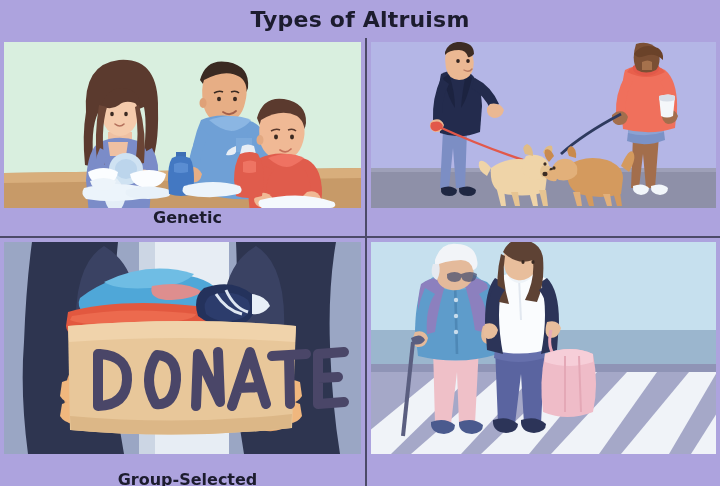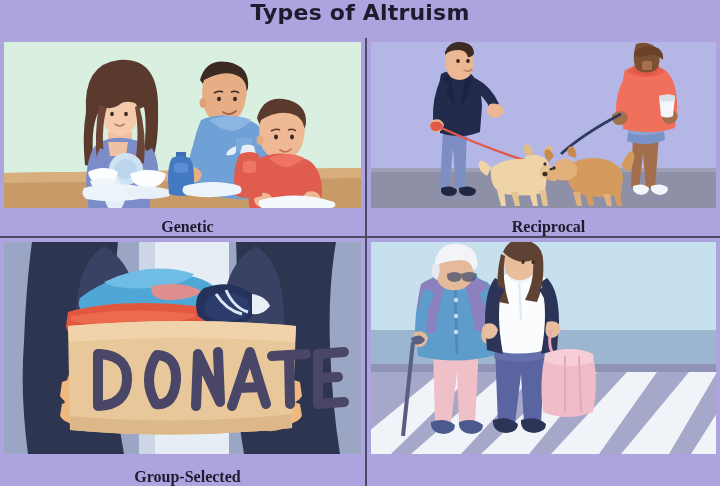--- a/index.html
+++ b/index.html
@@ -11,21 +11,21 @@
   }
   #infographic {
     position:relative;
     width:720px; height:486px;
     background:#ABA1DC;
   }
   
   .title-bar {
     position:absolute; left:0; top:0; width:720px; height:38px;
     background:#ADA3DE;
-    display:flex; justify-content:center;
+    display:flex; align-items:center; justify-content:center;
   }
   .title-bar .title-text {
     font-size:22px; font-weight:700; color:#1c1c2e;
     letter-spacing:0.2px;
     font-family:"DejaVu Sans", sans-serif;
   }
   
   .grid {
     position:absolute; left:0; top:38px;
     width:720px; height:448px;
@@ -50,21 +50,21 @@
     border-right:4px solid #ADA3DE;
     border-top:4px solid #ADA3DE;
   }
   .r1c1 .art, .r1c3 .art { height:170px; }
   .r3c1 .art, .r3c3 .art { height:216px; }
 
   .caption {
     position:absolute; left:10px; right:0; bottom:0;
     height:28px;
     background:#ADA3DE;
-    display:flex; align-items:flex-end; justify-content:center;font-family:Liberation Serif, serif;
+    display:flex; align-items:flex-start; justify-content:center;
   }
   .r3c1 .caption, .r3c3 .caption { height:16px; }
   .caption span {
     font-size:16px; font-weight:700; color:#1c1c2e;
   }
   .art svg { display:block; width:100%; height:100%; }
 </style>
 </head>
 <body>
 
@@ -288,23 +288,20 @@
             <path d="M198 114 q-4 -8 2 -10 q6 2 5 12Z" fill="#C98A4E"></path>
             <path d="M183 114 q-4 -9 -9 -6 q-2 6 4 12Z" fill="#C98A4E"></path>
             <path d="M202 150 l4 14 h5 l-2 -14Z" fill="#E2B07A"></path>
             <path d="M214 152 l4 12 h5 l-2 -12Z" fill="#D49A5E"></path>
             <path d="M232 152 l4 12 h5 l-2 -12Z" fill="#E2B07A"></path>
             <path d="M242 150 l4 14 h5 l-2 -14Z" fill="#D49A5E"></path>
             <path d="M250 124 q8 -18 12 -14 q4 6 -4 20Z" fill="#D49A5E"></path>
           </g>
         </svg>
       </div>
-      <div class="caption">
-        <span>Reciprocal</span>
-      </div>
     </div>
 
     <div class="cell r3c1">
       <div class="art">
         <svg viewBox="0 0 357 212" preserveAspectRatio="none">
           <rect x="0" y="0" width="357" height="212" fill="#9AA6C4"></rect>
           <rect x="135" y="0" width="90" height="212" fill="#E7EDF4"></rect>
           <rect x="135" y="0" width="16" height="212" fill="#CCD6E4"></rect>
 
           <path d="M28 0 h86 q-6 60 -4 120 q2 50 10 92 h-96 q-8 -60 -4 -112 q2 -56 8 -100Z" fill="#2E3550"></path>

